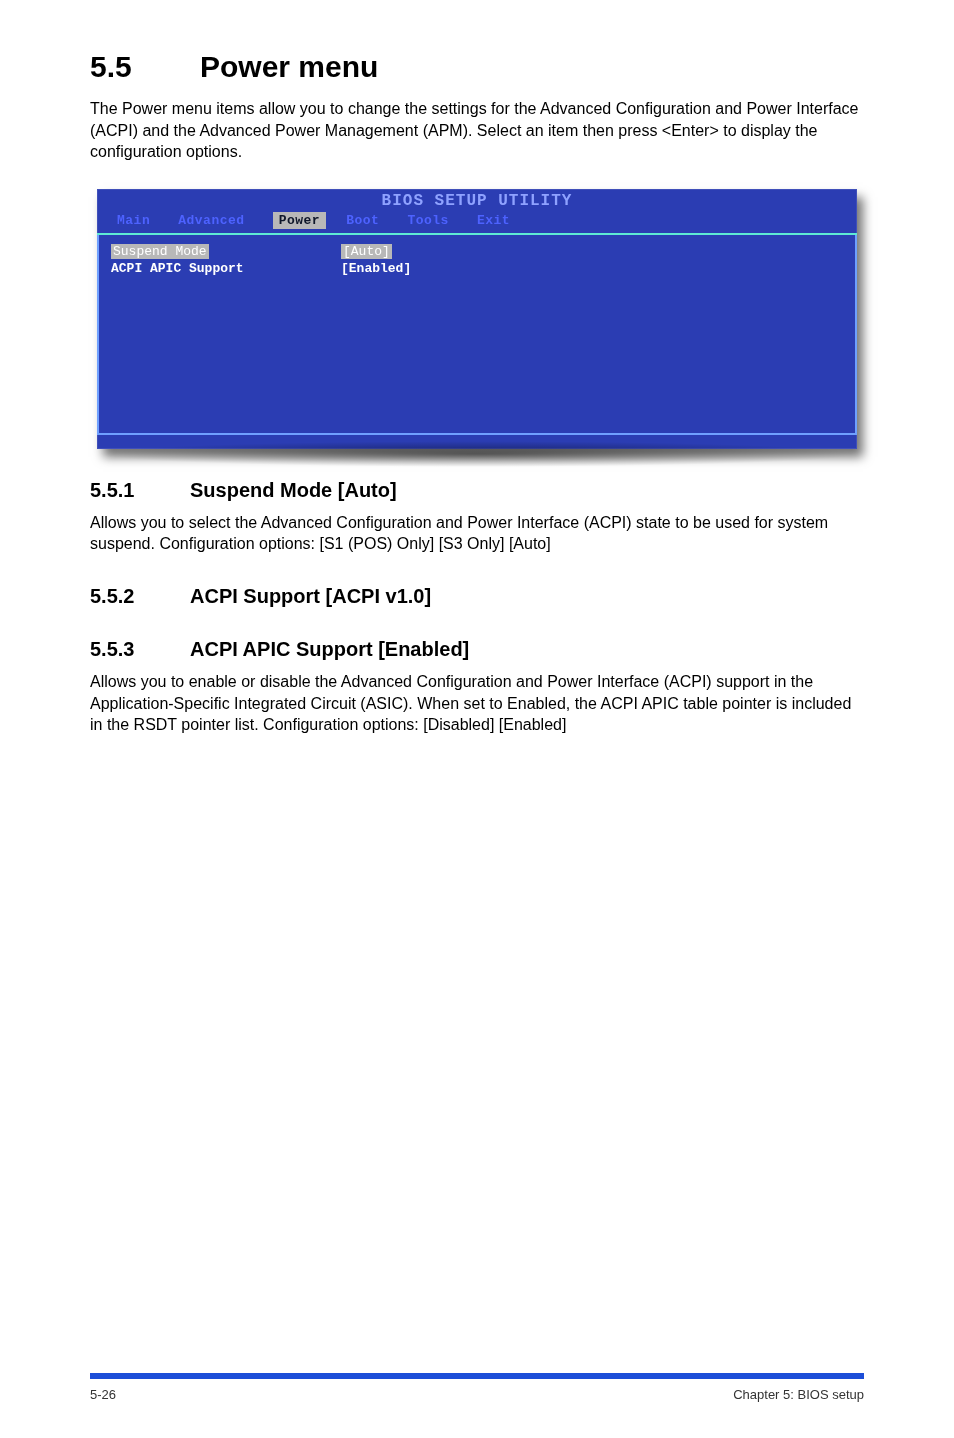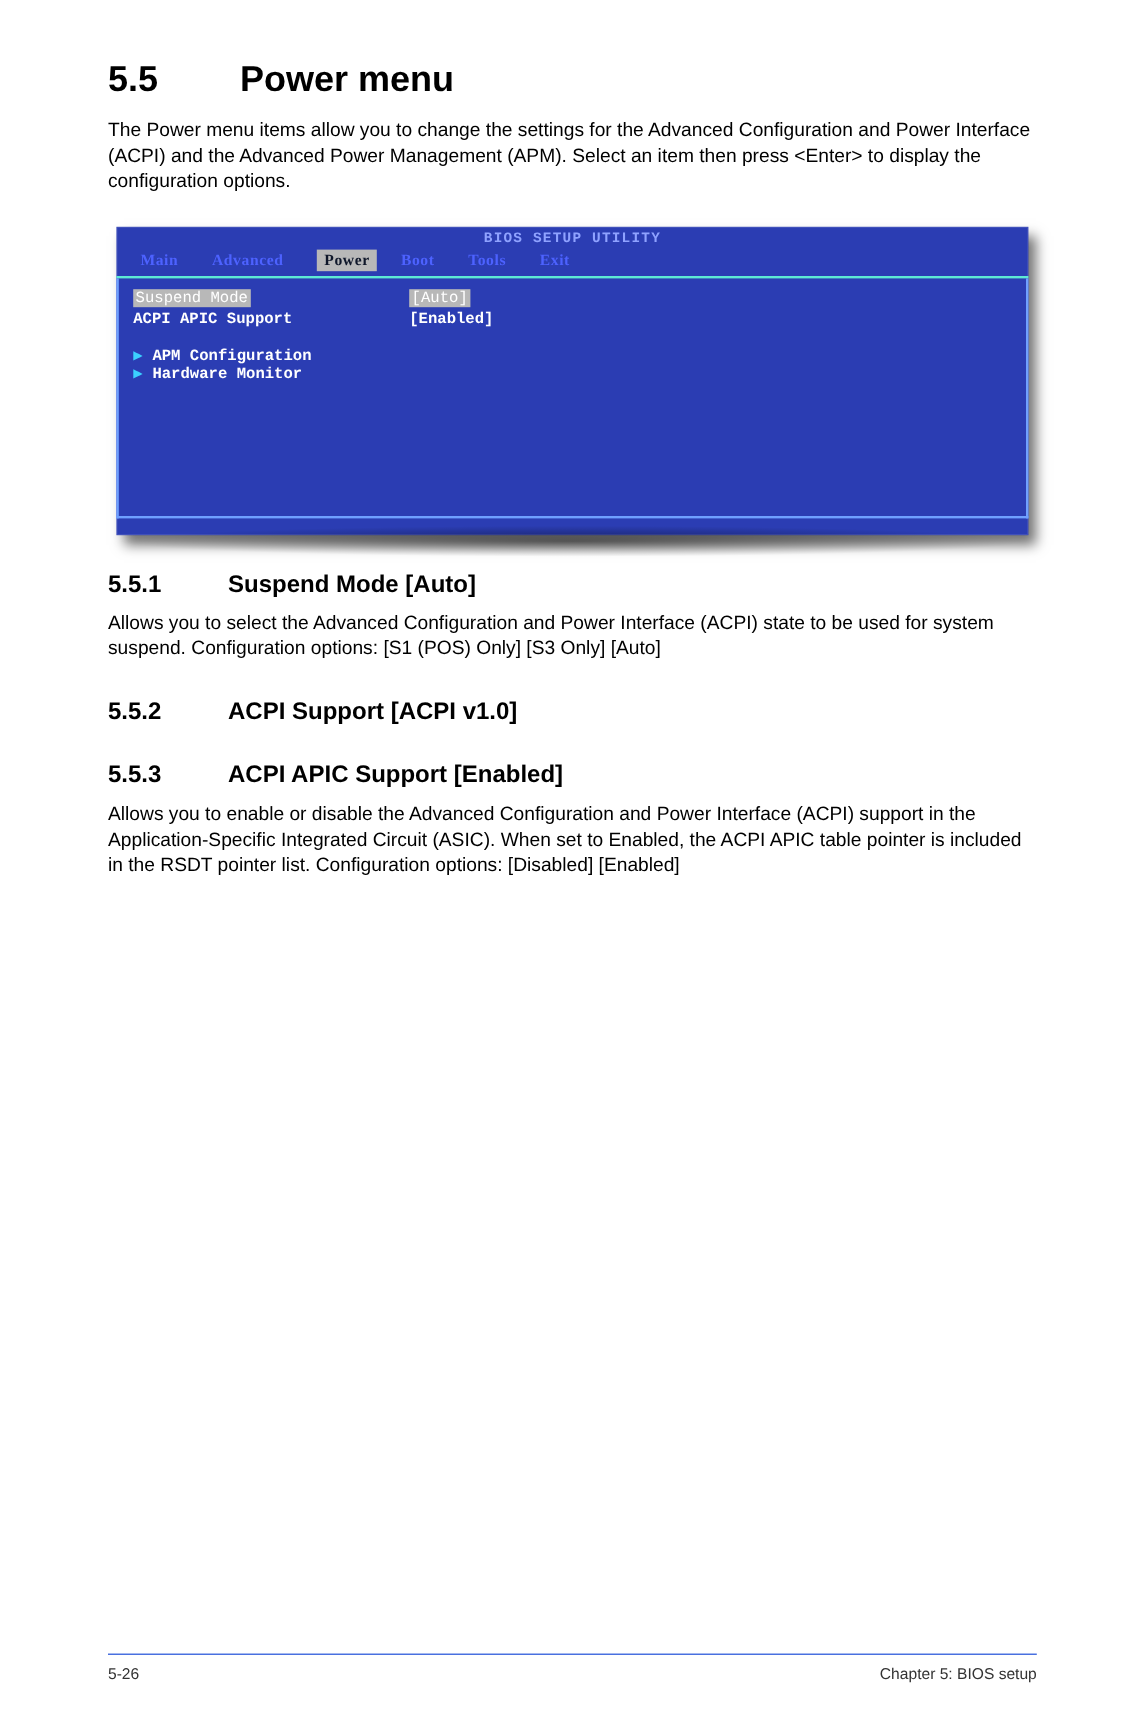--- a/index.html
+++ b/index.html
@@ -50,36 +50,35 @@
     font-family: "Courier New", monospace;
     font-size: 13px;
     color: #fff;
     position: relative;
   }
   .bios-title {
     text-align: center;
     font-weight: bold;
     color: #8fa2ff;
     padding: 3px 0 0 0;
-    font-size: 12px;
+    font-size: 16px;
     letter-spacing: 1px;
   }
   .bios-menu {
     display: flex;
     padding: 2px 20px 4px 20px;
     gap: 0;
   }
   .bios-menu span {
     color: #4d62ff;
     font-weight: bold;
     padding: 1px 0;
     margin-right: 28px;
     font-size: 13px;
     letter-spacing: 0.5px;
-    font-family: Liberation Serif, serif;
   }
   .bios-menu span.active {
     background: #b8b8b8;
     color: #0f172a;
     padding: 1px 6px;
     margin-right: 20px;
   }
   .bios-body {
     display: flex;
     border-top: 2px solid #5eead4;
@@ -146,21 +145,21 @@
     height: 14px;
     background: linear-gradient(to bottom, #2b3db3 0%, #fff 100%);
     opacity: 0.0;
   }
 
   .footer {
     position: absolute;
     bottom: 36px;
     left: 90px;
     right: 90px;
-    border-top: 1px solid #1d4ed8;
+    border-top: 6px solid #1d4ed8;
     padding-top: 8px;
     display: flex;
     justify-content: space-between;
     font-size: 13px;
     color: #333;
   }
 </style>
 </head>
 <body>
 
@@ -185,28 +184,20 @@
     <div class="bios-body">
       <div class="bios-left">
         <div class="bios-row">
           <span class="bios-label"><span class="bios-sel-wrap">Suspend Mode</span></span>
           <span class="bios-value"><span class="bios-sel-wrap">[Auto]</span></span>
         </div>
         <div class="bios-row">
           <span class="bios-label"><b>ACPI APIC Support</b></span>
           <span class="bios-value"><b>[Enabled]</b></span>
         </div>
-        <div class="bios-submenu">
-          <div>
-            <span class="arrow">▶</span><span class="smtext">APM Configuration</span>
-          </div>
-          <div>
-            <span class="arrow">▶</span><span class="smtext">Hardware Monitor</span>
-          </div>
-        </div>
       </div>
     </div>
     <div class="bios-fade"></div>
   </div>
 
   <h2 class="subsection">
     <span class="subnum">5.5.1</span><span>Suspend Mode [Auto]</span>
   </h2>
   <p class="body">Allows you to select the Advanced Configuration and Power Interface (ACPI) state to be used for system suspend. Configuration options: [S1 (POS) Only] [S3 Only] [Auto]</p>
 

